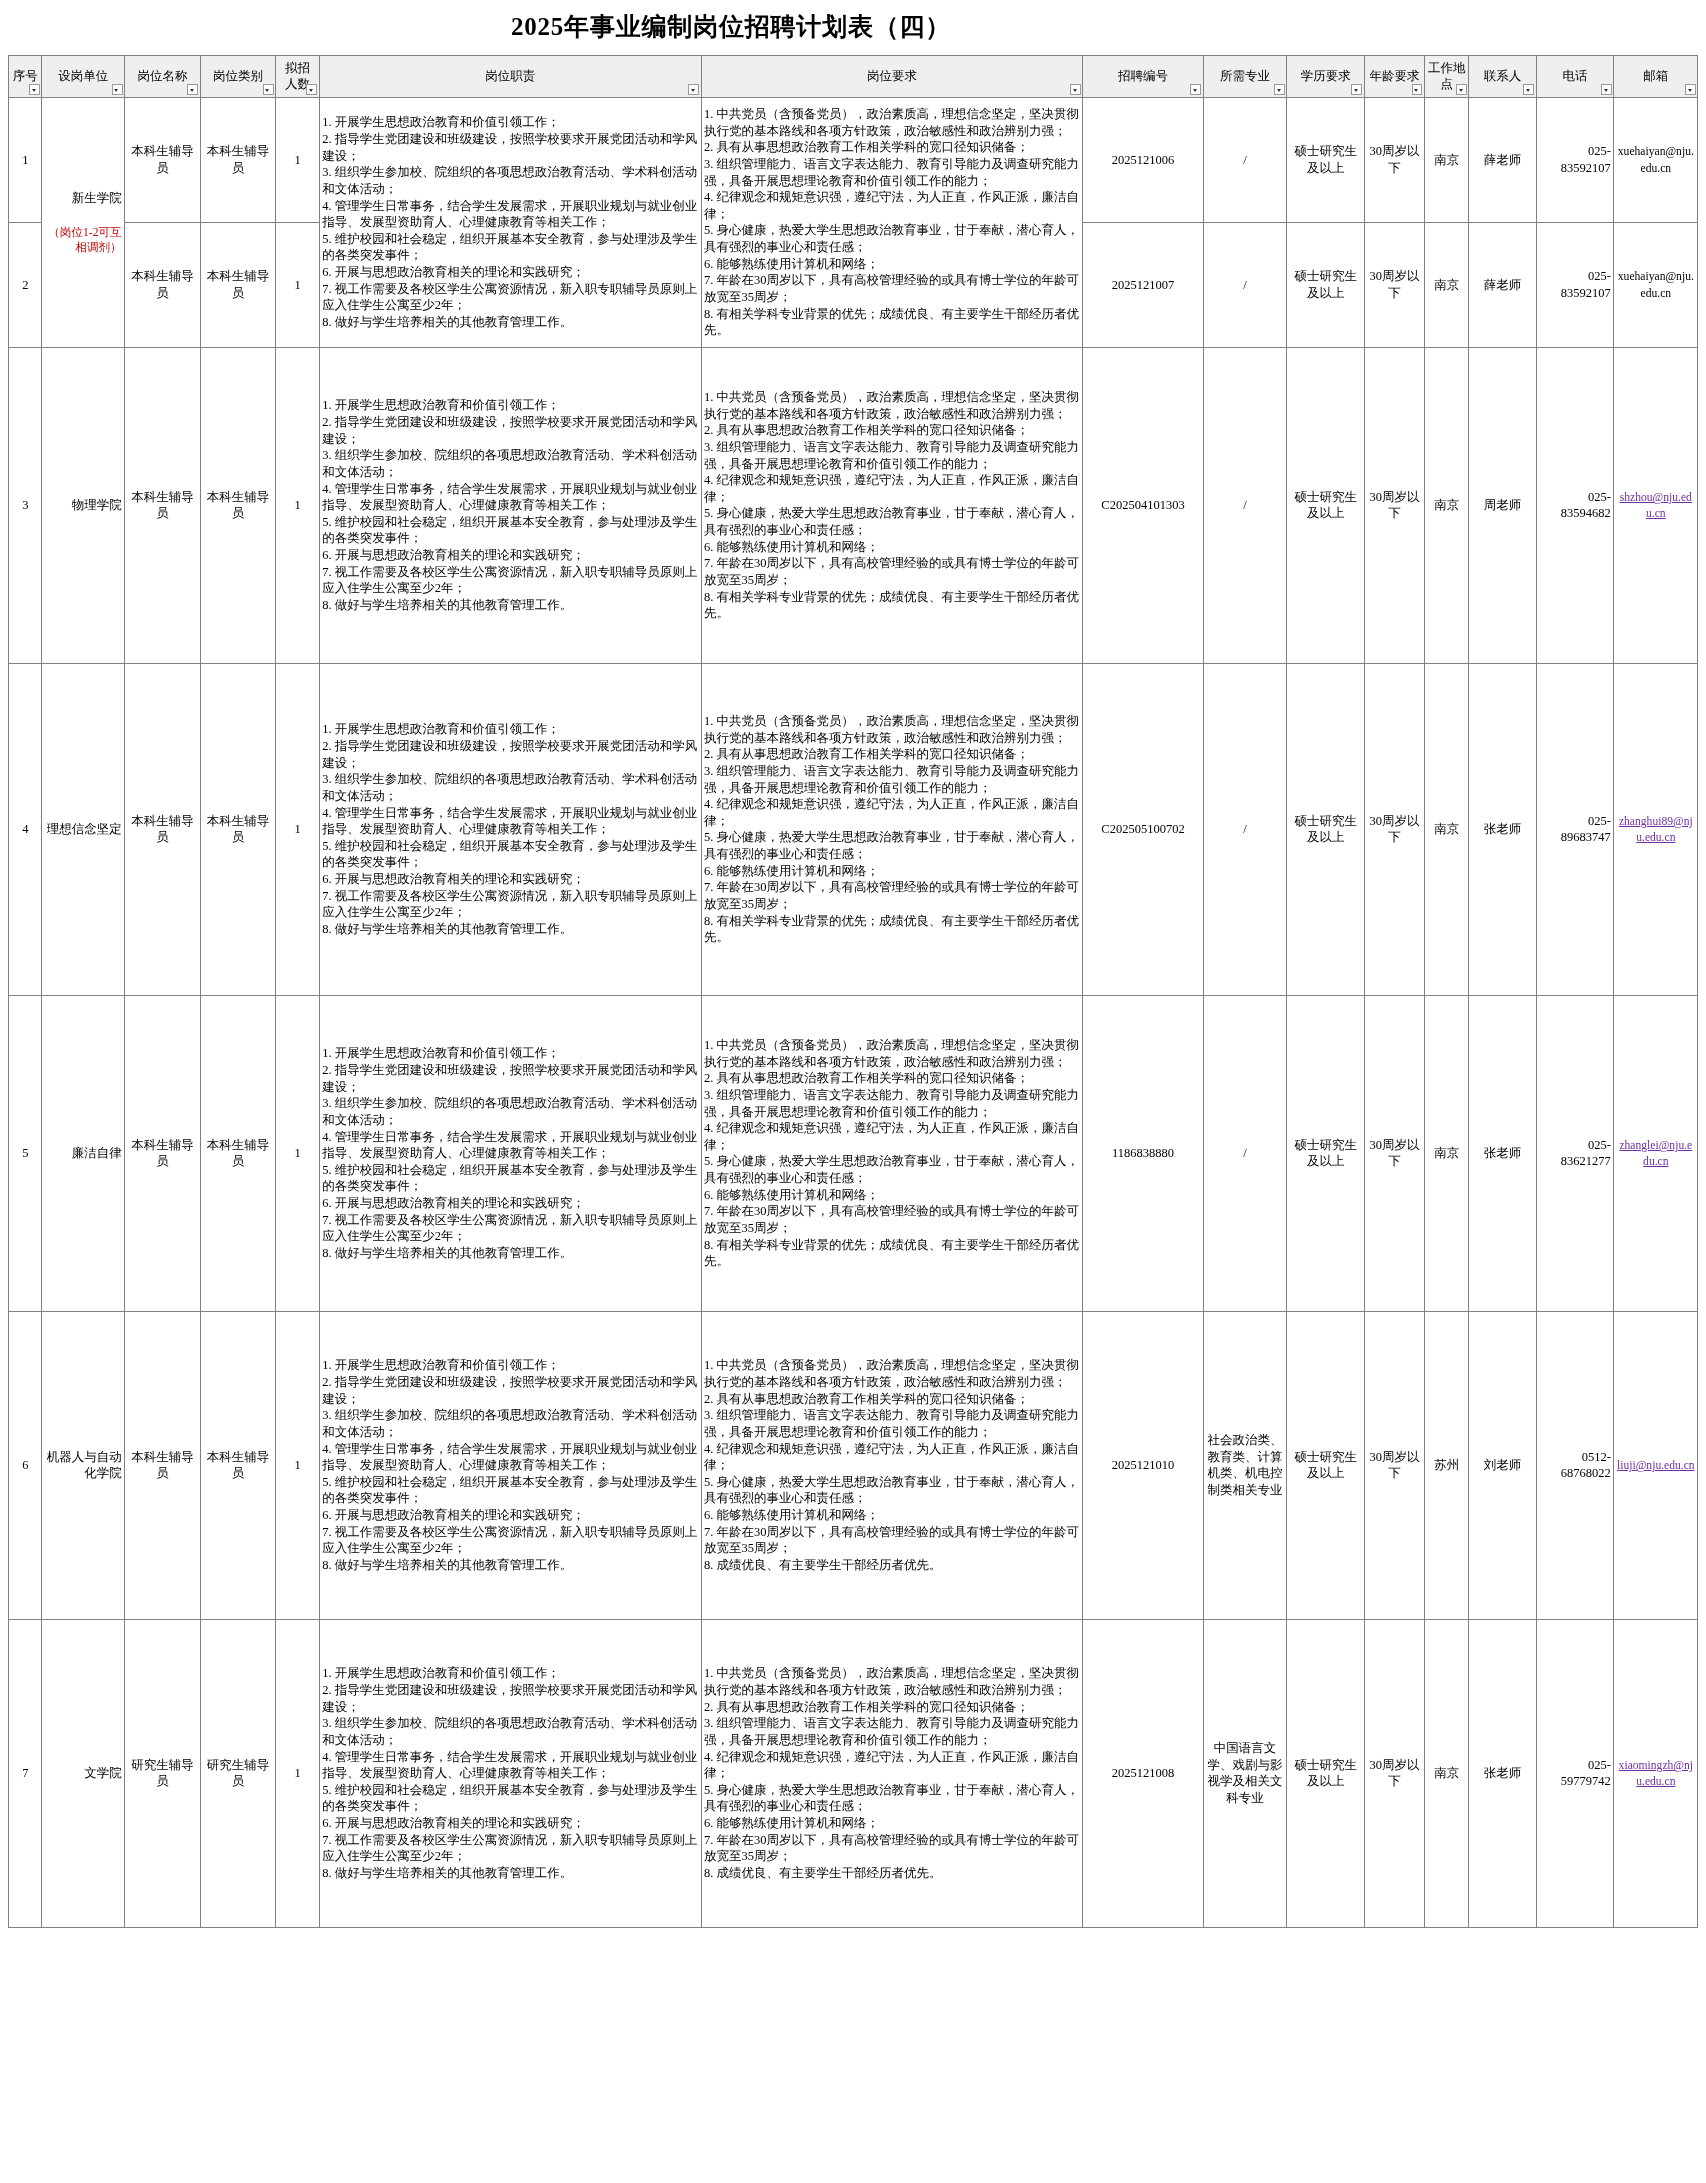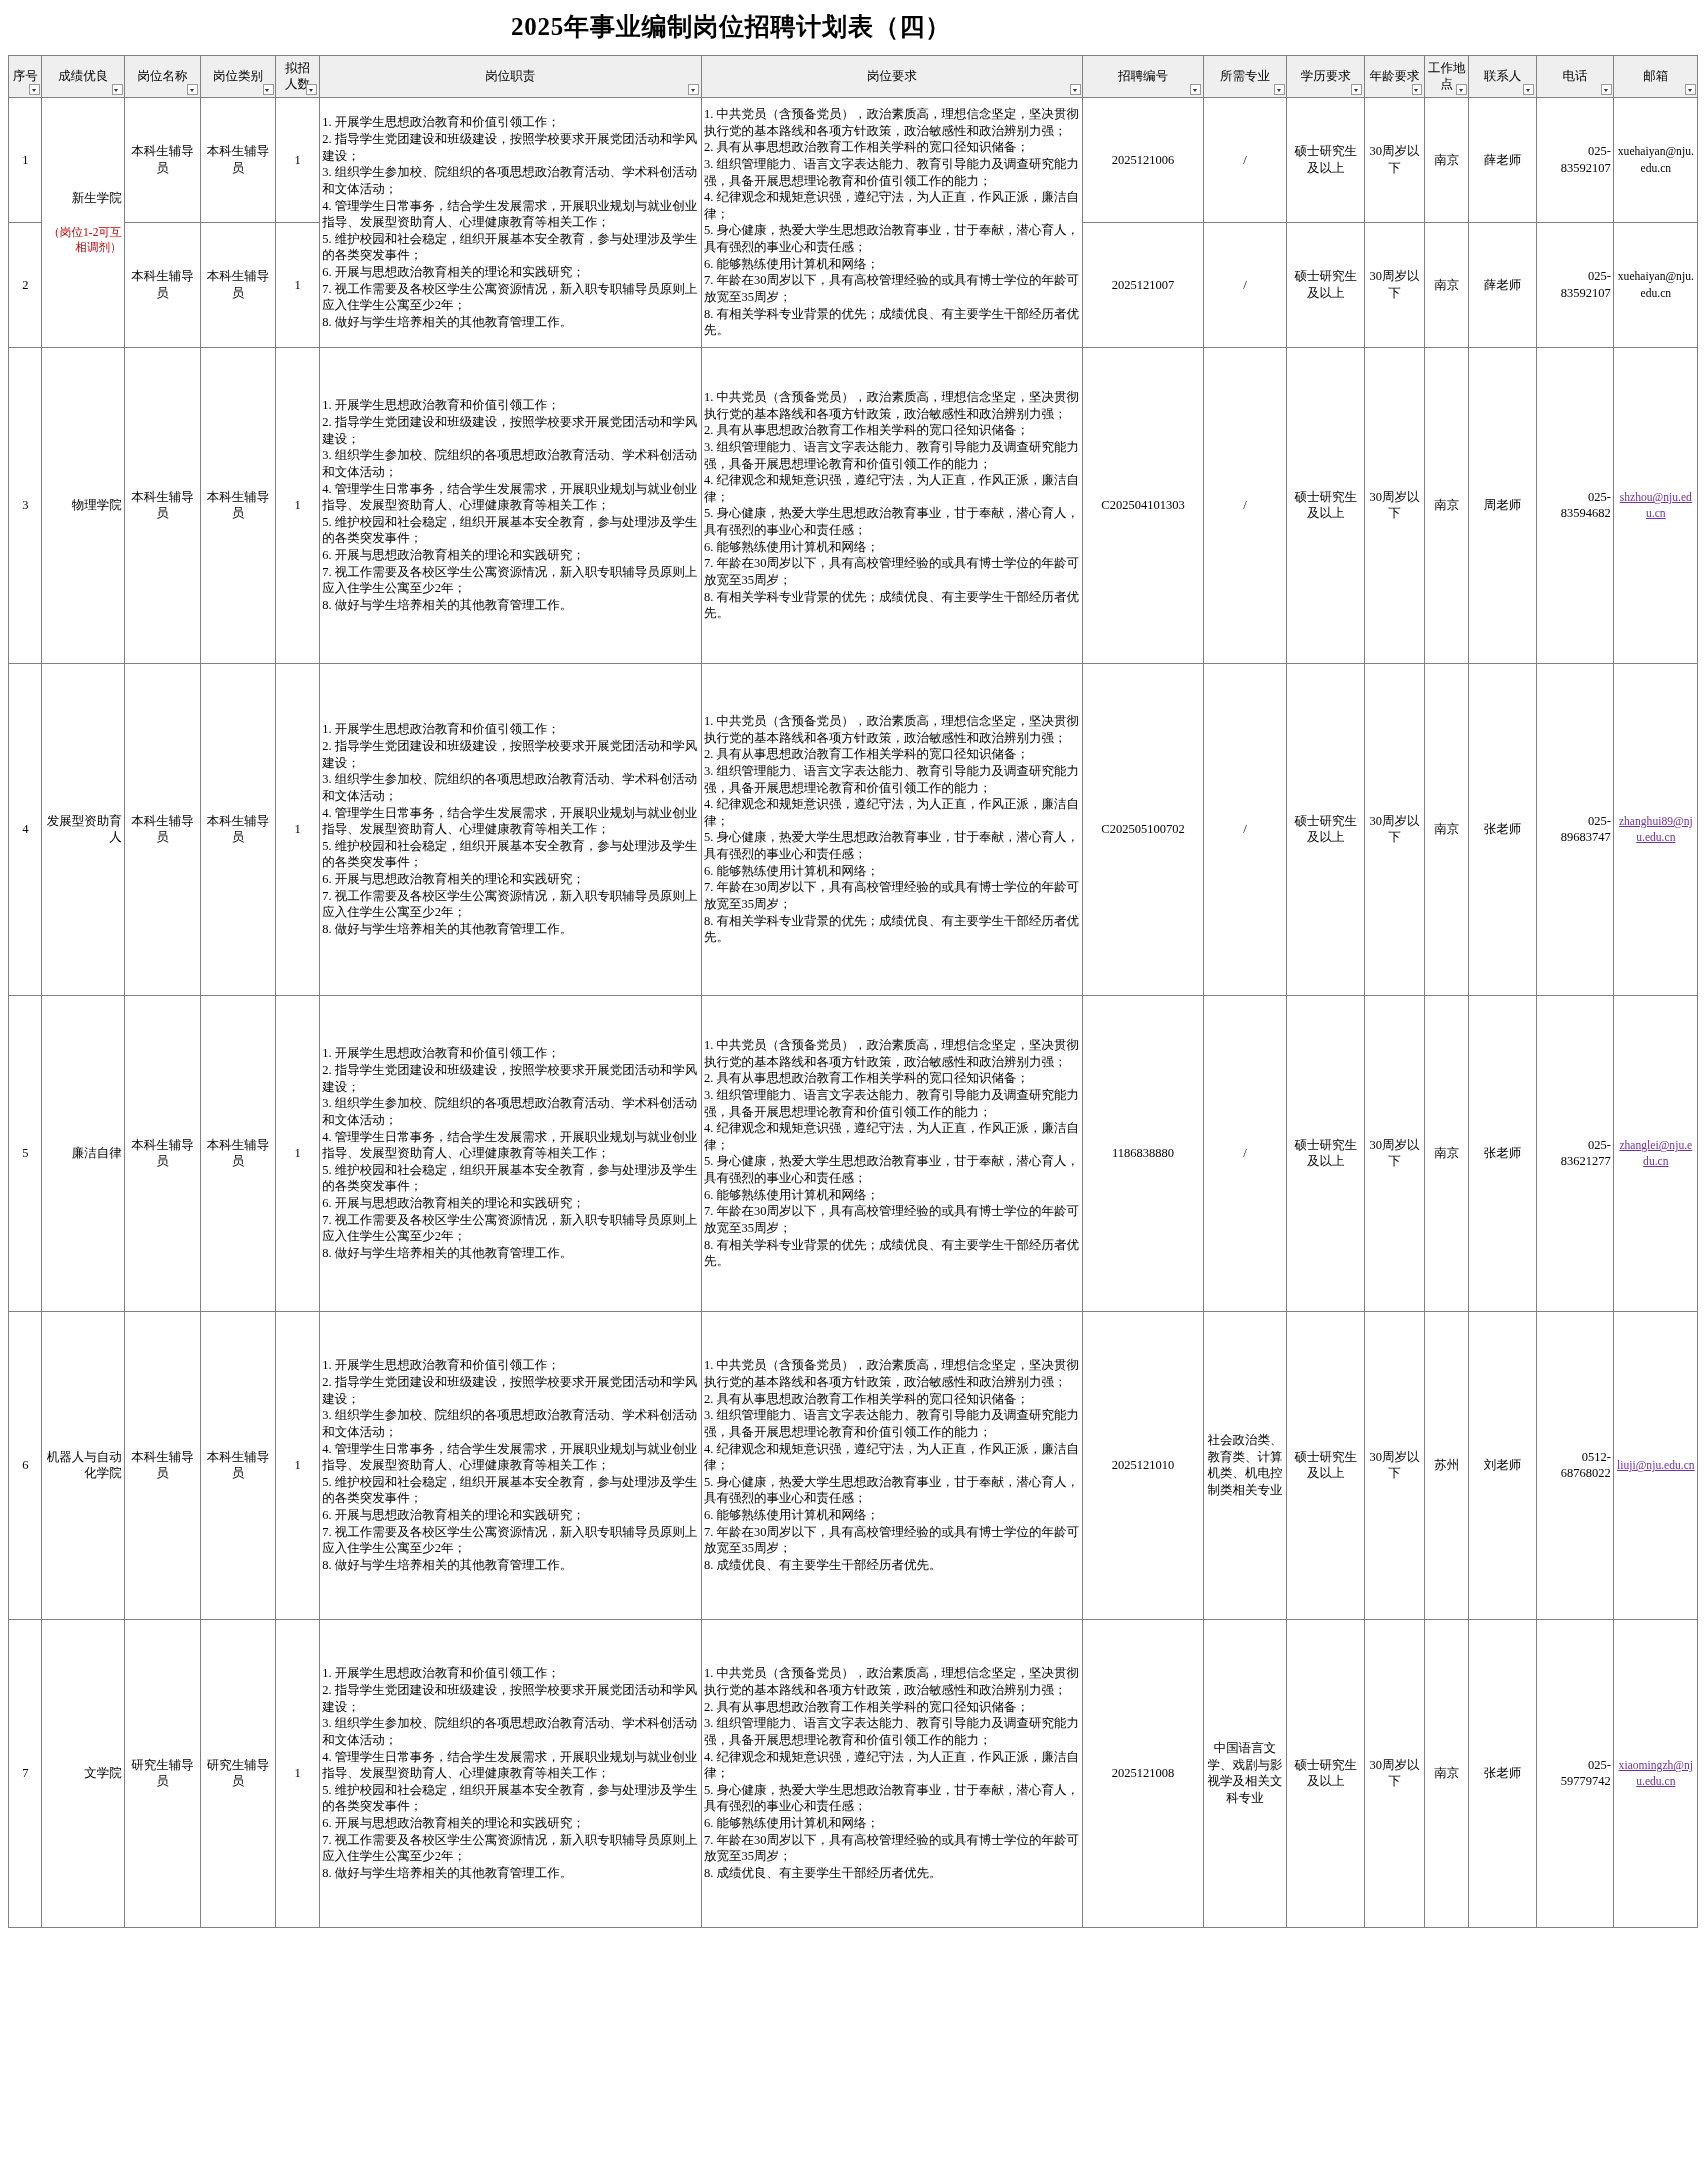--- a/index.html
+++ b/index.html
@@ -144,21 +144,21 @@
         <col class="c-edu">
       <col class="c-age">
         <col class="c-loc">
         <col class="c-contact">
         <col class="c-tel">
         <col class="c-mail">
     </colgroup>
     <thead>
       <tr>
         <th><span>序号</span><span class="filter-arrow"></span></th>
-        <th><span>成绩优良</span><span class="filter-arrow"></span></th>
+        <th><span>设岗单位</span><span class="filter-arrow"></span></th>
         <th><span>岗位名称</span><span class="filter-arrow"></span></th>
         <th><span>岗位类别</span><span class="filter-arrow"></span></th>
         <th><span>拟招人数</span><span class="filter-arrow"></span></th>
         <th><span>岗位职责</span><span class="filter-arrow"></span></th>
         <th><span>岗位要求</span><span class="filter-arrow"></span></th>
         <th><span>招聘编号</span><span class="filter-arrow"></span></th>
         <th><span>所需专业</span><span class="filter-arrow"></span></th>
         <th><span>学历要求</span><span class="filter-arrow"></span></th>
         <th><span>年龄要求</span><span class="filter-arrow"></span></th>
         <th><span>工作地点</span><span class="filter-arrow"></span></th>
@@ -257,21 +257,21 @@
         <td class="ctr">30周岁以下</td>
         <td class="ctr">南京</td>
         <td class="ctr">周老师</td>
         <td class="phone">025-83594682</td>
         <td class="ctr"><span class="email-link">shzhou@nju.edu.cn</span></td>
       </tr>
 
       <tr style="height:332px;">
         <td class="ctr">4</td>
         <td class="unit-name">
-            <div>发展型资助育人</div>
+            <div>理想信念坚定</div>
           </td>
         <td class="ctr">本科生辅导员</td>
         <td class="ctr">本科生辅导员</td>
         <td class="ctr">1</td>
         <td class="lft">
             <div class="cell-block">1. 开展学生思想政治教育和价值引领工作；
 2. 指导学生党团建设和班级建设，按照学校要求开展党团活动和学风建设；
 3. 组织学生参加校、院组织的各项思想政治教育活动、学术科创活动和文体活动；
 4. 管理学生日常事务，结合学生发展需求，开展职业规划与就业创业指导、发展型资助育人、心理健康教育等相关工作；
 5. 维护校园和社会稳定，组织开展基本安全教育，参与处理涉及学生的各类突发事件；

